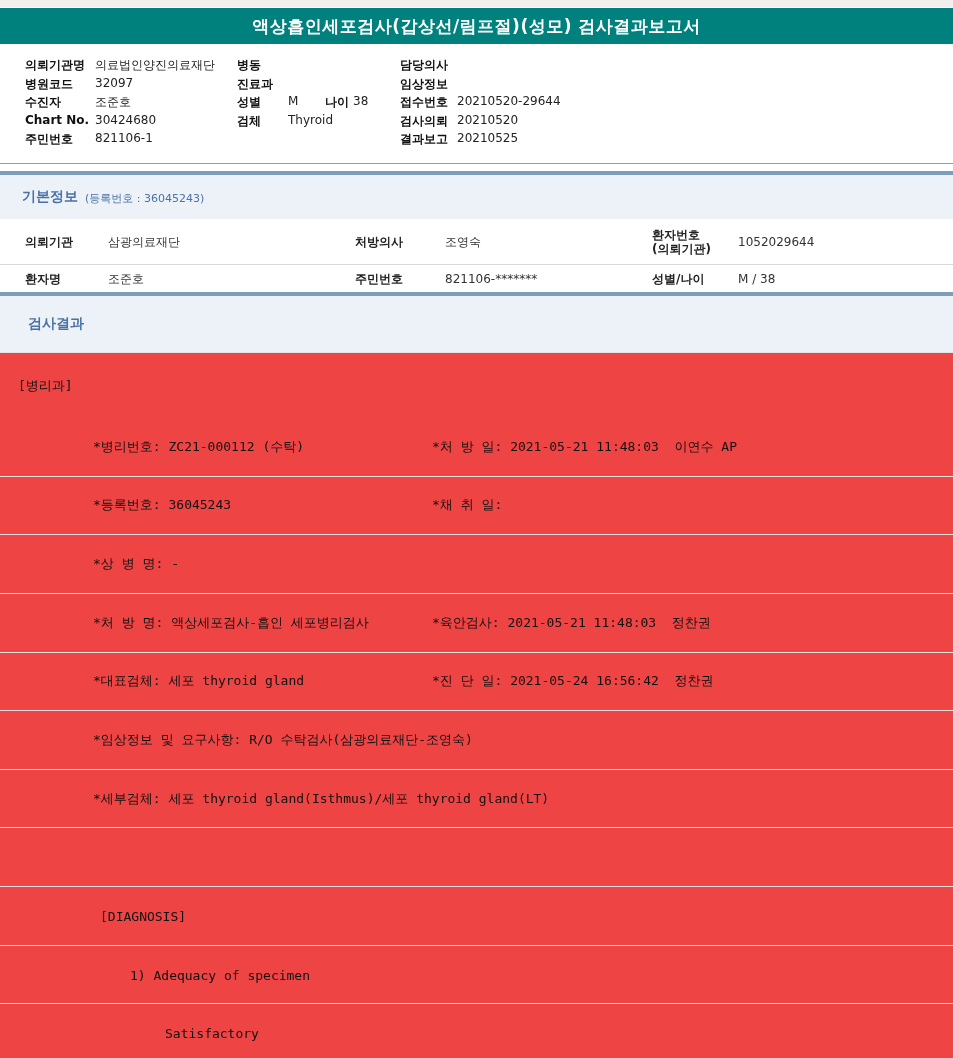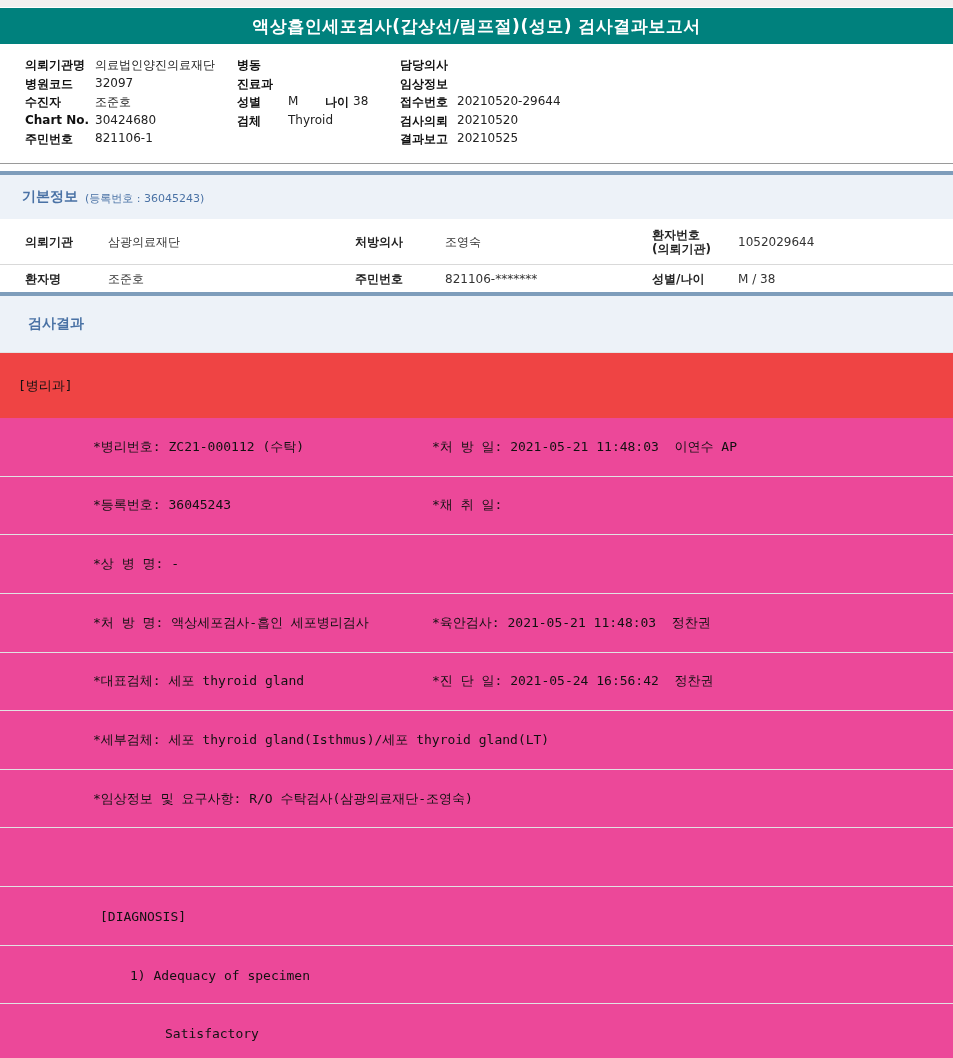--- a/index.html
+++ b/index.html
@@ -32,21 +32,21 @@
   .btable { border-bottom:4px solid #7e9dbb; }
   .tlab { position:absolute; top:50%; transform:translateY(-50%); font-weight:bold; color:#222; }
   .tval { position:absolute; top:50%; transform:translateY(-50%); color:#333; }
   .tlab.two { line-height:14px; }
   .tlab.two span { display:block; }
 
   .deptrow { height:66px; background:#ef4444; border-top:1px solid #e4e4e4; display:flex; align-items:center; padding-left:18px;
              font-size:13px; color:#111; font-family:"DejaVu Sans Mono","Liberation Mono","DejaVu Sans",monospace; }
 
   .crows { height:644px; display:flex; flex-direction:column; }
-  .crow { flex:1; position:relative; border-bottom:1px solid #e2e2e2; background:#ec4899;
+  .crow { flex:1; position:relative; border-bottom:1px solid #e2e2e2; background:#ef4444;
           font-size:13px; color:#111; font-family:"DejaVu Sans Mono","Liberation Mono","DejaVu Sans",monospace; }
   .crow:last-child { border-bottom:none; }
   .crow .l { position:absolute; left:93px; top:50%; transform:translateY(-50%); white-space:pre; }
   .crow .r { position:absolute; left:432px; top:50%; transform:translateY(-50%); white-space:pre; }
   .crow.ind-a .l { left:100px; }
   .crow.ind-b .l { left:130px; }
   .crow.ind-c .l { left:165px; }
 
   .footstrip { height:10px; background:#f1f0ef; border-top:1px solid #d0d0d0; }
 </style>
@@ -180,24 +180,24 @@
       </div>
     <div class="crow">
         <span class="l">*처 방 명: 액상세포검사-흡인 세포병리검사</span>
         <span class="r">*육안검사: 2021-05-21 11:48:03  정찬권</span>
       </div>
     <div class="crow">
         <span class="l">*대표검체: 세포 thyroid gland</span>
         <span class="r">*진 단 일: 2021-05-24 16:56:42  정찬권</span>
       </div>
     <div class="crow">
+        <span class="l">*임상정보 및 요구사항: R/O 수탁검사(삼광의료재단-조영숙)</span>
+      </div>
+    <div class="crow">
         <span class="l">*세부검체: 세포 thyroid gland(Isthmus)/세포 thyroid gland(LT)</span>
-      </div>
-    <div class="crow">
-        <span class="l">*임상정보 및 요구사항: R/O 수탁검사(삼광의료재단-조영숙)</span>
       </div>
     <div class="crow">
         <span class="l"></span>
       </div>
     <div class="crow ind-a">
         <span class="l">[DIAGNOSIS]</span>
       </div>
     <div class="crow ind-b">
         <span class="l">1) Adequacy of specimen</span>
       </div>

